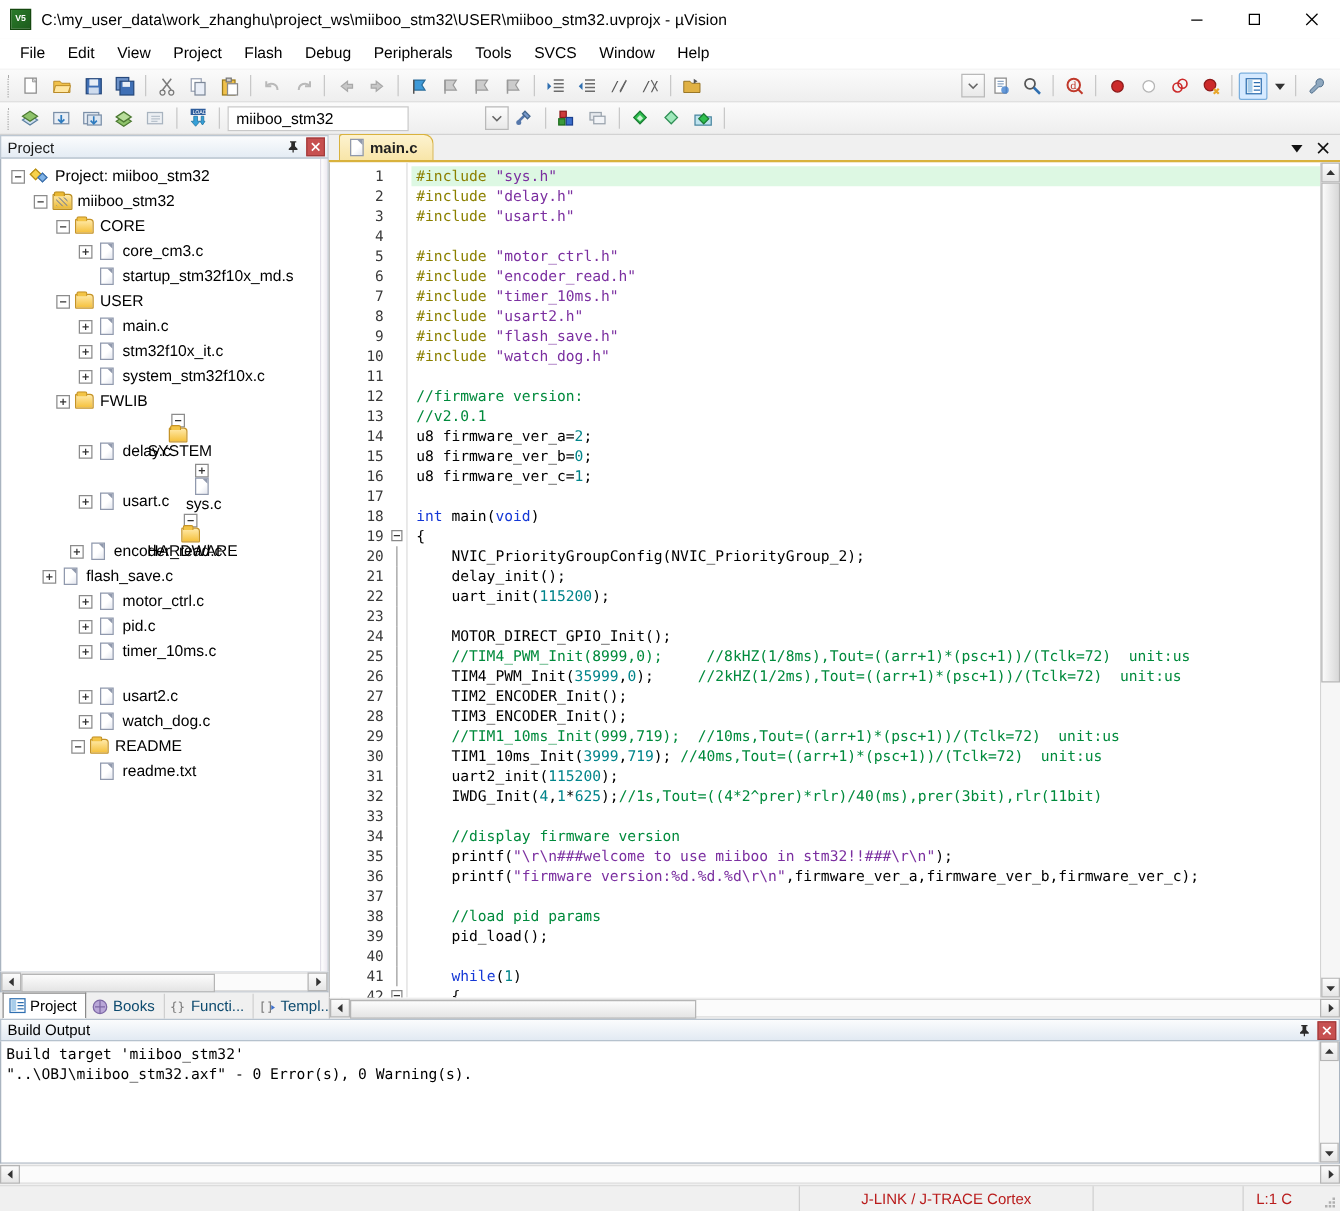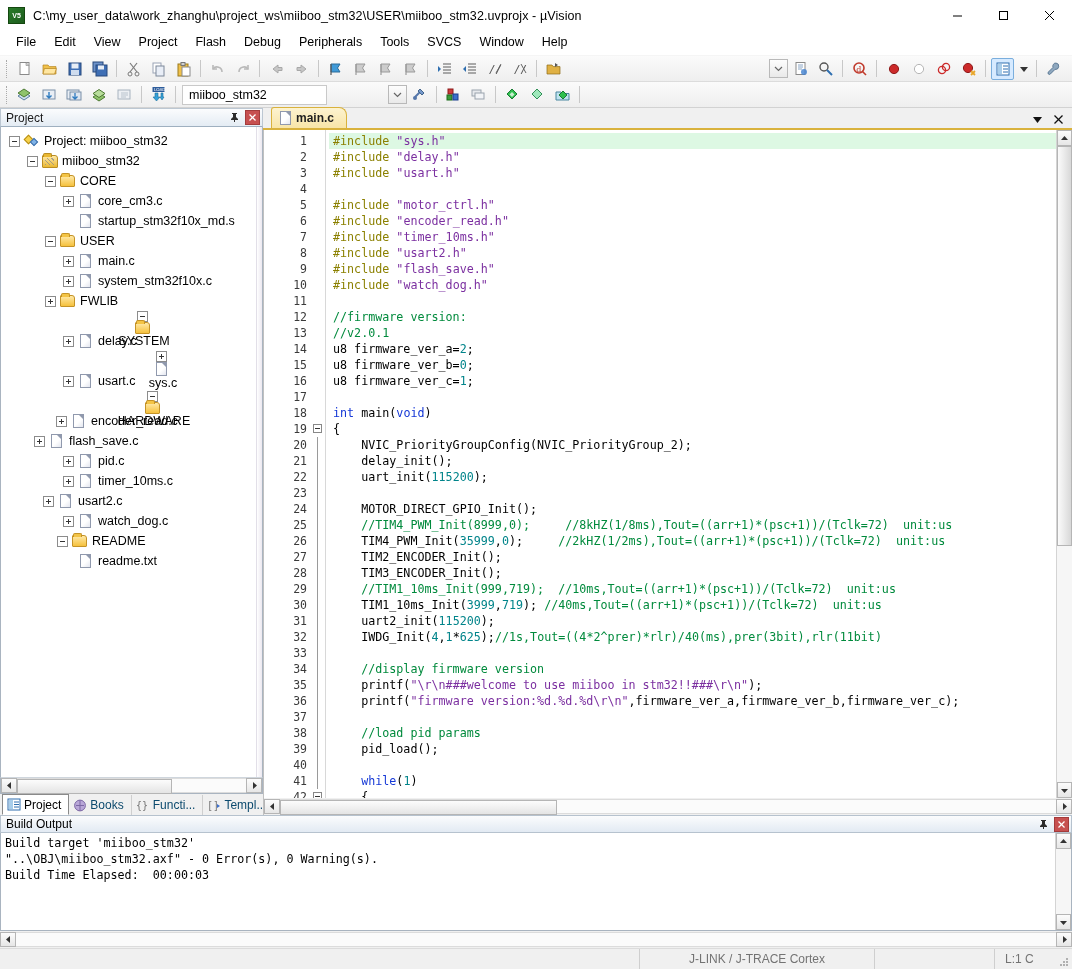--- a/index.html
+++ b/index.html
@@ -473,21 +473,21 @@
   }
 
   
   .statusbar {
     height: 21px;
     background: #f0f0f0;
     border-top: 1px solid #dcdcdc;
     display: flex;
     align-items: center;
     font-size: 12px;
-    color: #737373;
+    color: #b91c1c;
     flex: 0 0 auto;
   }
   .sb-left { flex: 1 1 auto; padding-left: 6px; }
   .sb-cell {
     border-left: 1px solid #cfcfcf;
     height: 21px;
     display: flex; align-items: center;
     padding: 0 10px;
     white-space: nowrap;
   }
@@ -963,20 +963,27 @@
             <span class="ticon">
               <span class="docicon"></span>
             </span>
             <span class="tlabel">main.c</span>
           </div>
           <div class="tnode" style="padding-left: 62px;">
             <span class="expander plus"></span>
             <span class="ticon">
               <span class="docicon"></span>
             </span>
+            <span class="tlabel">stm32f10x_it.c</span>
+          </div>
+          <div class="tnode" style="padding-left: 62px;">
+            <span class="expander plus"></span>
+            <span class="ticon">
+              <span class="docicon"></span>
+            </span>
             <span class="tlabel">system_stm32f10x.c</span>
           </div>
           <div class="tnode" style="padding-left: 44px; text-align: right;">
             <span class="expander plus"></span>
             <span class="ticon">
               <span class="folder"></span>
             </span>
             <span class="tlabel">FWLIB</span>
           </div>
           <div class="tnode" style="padding-left: 24px; flex-direction: column;">
@@ -1021,35 +1028,42 @@
             </span>
             <span class="tlabel">encoder_read.c</span>
           </div>
           <div class="tnode" style="padding-left: 33px;">
             <span class="expander plus"></span>
             <span class="ticon">
               <span class="docicon"></span>
             </span>
             <span class="tlabel">flash_save.c</span>
           </div>
+          <div class="tnode" style="padding-left: 62px;">
+            <span class="expander plus"></span>
+            <span class="ticon">
+              <span class="docicon"></span>
+            </span>
+            <span class="tlabel">motor_ctrl.c</span>
+          </div>
           <div class="tnode" style="padding-left: 62px; text-align: right;">
             <span class="expander plus"></span>
             <span class="ticon">
               <span class="docicon"></span>
             </span>
             <span class="tlabel">pid.c</span>
           </div>
           <div class="tnode" style="padding-left: 62px;">
             <span class="expander plus"></span>
             <span class="ticon">
               <span class="docicon"></span>
             </span>
             <span class="tlabel">timer_10ms.c</span>
           </div>
-          <div class="tnode" style="padding-left: 42px;">
+          <div class="tnode" style="padding-left: 62px; margin-top: 16px;">
             <span class="expander plus"></span>
             <span class="ticon">
               <span class="docicon"></span>
             </span>
             <span class="tlabel">usart2.c</span>
           </div>
           <div class="tnode" style="padding-left: 62px;">
             <span class="expander plus"></span>
             <span class="ticon">
               <span class="docicon"></span>
@@ -1333,21 +1347,21 @@
         </span>
         <span class="cap-btn close">
           <svg width="9" height="9" viewBox="0 0 9 9">
               <line x1="1.5" y1="1.5" x2="7.5" y2="7.5" stroke="#fff" stroke-width="1.3"></line>
               <line x1="7.5" y1="1.5" x2="1.5" y2="7.5" stroke="#fff" stroke-width="1.3"></line>
             </svg>
         </span>
       </span>
     </div>
     <div class="build-body">
-      <div class="build-text" id="buildtext"><div class="bl">Build target 'miiboo_stm32'</div><div class="bl">"..\OBJ\miiboo_stm32.axf" - 0 Error(s), 0 Warning(s).</div><div class="bl">Build Time Elapsed:  00:00:03</div></div>
+      <div class="build-text" id="buildtext"><div class="bl">Build target 'miiboo_stm32'</div><div class="bl">"..\OBJ\miiboo_stm32.axf" - 0 Error(s), 0 Warning(s).</div></div>
       <div class="vscroll">
         <div class="vs-arrow">
           <svg width="7" height="7" viewBox="0 0 7 7">
               <path d="M0 5L3.5 1 7 5z" fill="#333"></path>
             </svg>
         </div>
         <div class="vs-track"></div>
         <div class="vs-arrow">
           <svg width="7" height="7" viewBox="0 0 7 7">
               <path d="M0 2l3.5 4L7 2z" fill="#333"></path>

